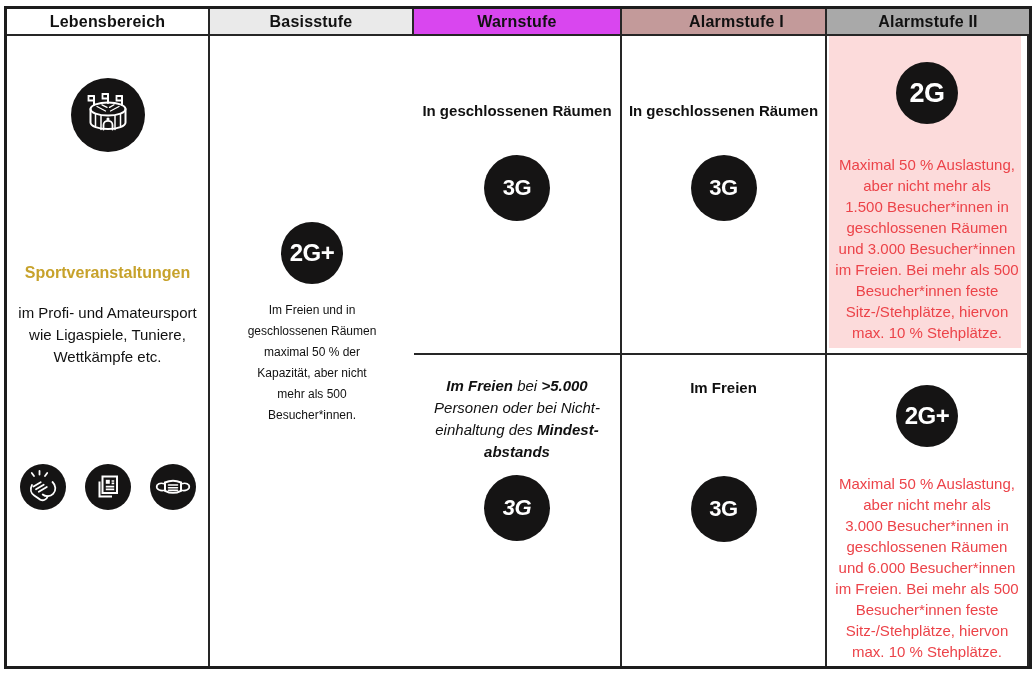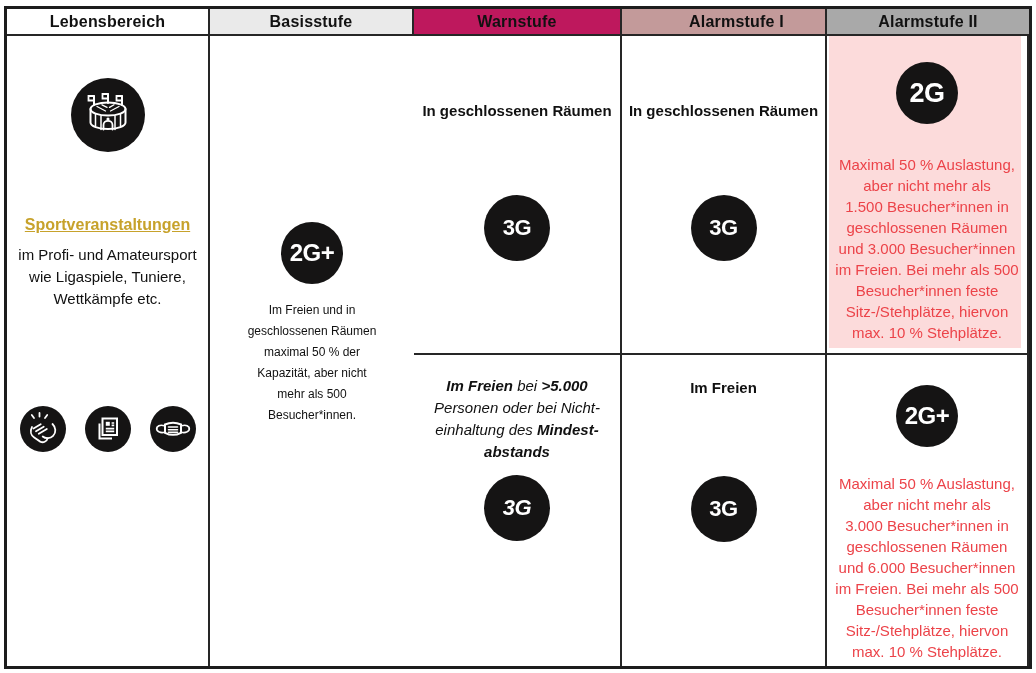--- a/index.html
+++ b/index.html
@@ -40,26 +40,26 @@
   .badge.g62s{width:62px;height:62px;font-size:24px;}
 
   .boldlabel{font-weight:bold;font-size:15px;white-space:nowrap;line-height:21px;position:relative;z-index:1;}
   .multi{font-size:15px;line-height:22px;white-space:pre-line;}
   .multi .bb{font-weight:bold;}
   .alerttext{font-size:15px;line-height:21px;white-space:pre-line;position:relative;z-index:1;}
   .blacktext{font-size:12px;line-height:21px;white-space:pre-line;}
 
   
   .col-leb{padding-top:42px;}
-  .leb-title{font-weight:bold;font-size:16px;margin-top:64px;text-decoration:underline;}
-  .leb-desc{font-size:15px;line-height:22px;white-space:pre-line;margin-top:10px;}
+  .leb-title{font-weight:bold;font-size:16px;margin-top:112px;}
+  .leb-desc{font-size:15px;line-height:22px;white-space:pre-line;margin-top:20px;}
   .icon-row{margin-top:96px;display:flex;justify-content:space-between;width:176px;}
 
   
-  .indoor-cell{padding-top:64px;gap:40px;}
+  .indoor-cell{padding-top:64px;}
   .indoor-cell .badge{margin-top:34px;}
   .basis-out{padding-top:20px;font-style:italic;}
   .basis-out .badge{margin-top:12px;}
   .warn-out{padding-top:22px;}
   .warn-out .badge{margin-top:78px;}
 
   
   .alarm1-top{padding-top:26px;}
   .alarm1-top .alerttext{margin-top:30px;}
   .pinklayer{position:absolute;left:2px;top:0;right:6px;bottom:5px;z-index:0;}
@@ -72,21 +72,21 @@
 
   svg{display:block;}
 </style>
 </head>
 <body>
 
 <div class="table">
 
   <div class="hcell" style="background-color: rgb(255, 255, 255);">Lebensbereich</div>
   <div class="hcell" style="background-color: rgb(234, 234, 234);">Basisstufe</div>
-  <div class="hcell" style="background-color: #be185d;">Warnstufe</div>
+  <div class="hcell" style="background-color: #d946ef;">Warnstufe</div>
   <div class="hcell" style="background-color: rgb(195, 154, 154); padding-left: 26px;">Alarmstufe I</div>
   <div class="hcell last" style="background-color: rgb(169, 169, 169);">Alarmstufe II</div>
 
   <div class="cell span2 col-leb">
     <span>
       <svg width="74" height="74" viewBox="0 0 74 74">
         <circle cx="37" cy="37" r="37" fill="#151414"></circle>
         <g stroke="#fff" fill="none" stroke-linecap="round">
           <path d="M23 27 v-9 M37 25 v-9 M51 27 v-9" stroke-width="2"></path>
           <path d="M23 18 h-5.5 v4.5 h5.5 M37 16 h-5.5 v4.5 h5.5 M51 18 h-5.5 v4.5 h5.5" stroke-width="1.8"></path>

